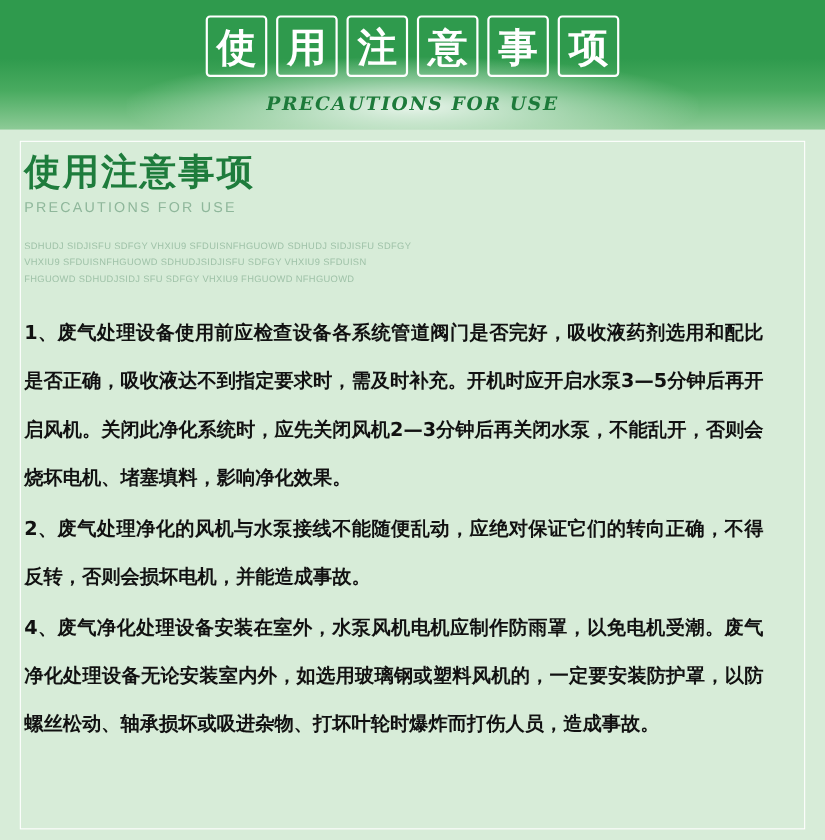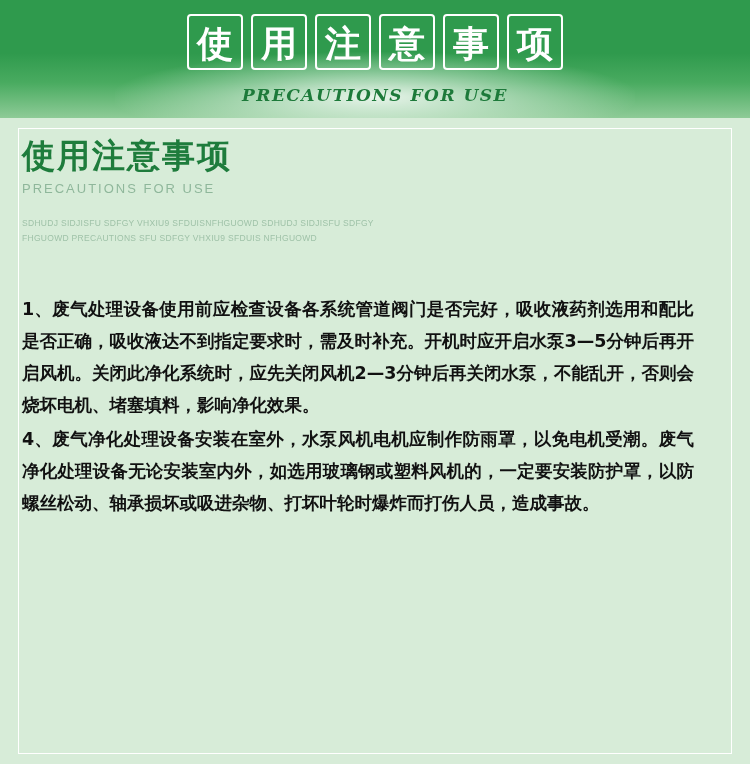--- a/index.html
+++ b/index.html
@@ -128,23 +128,22 @@
 
   .body-text {
     position: absolute;
     left: 22px;
     top: 163px;
     width: 672px;
     color: #111111;
     font-family: "DejaVu Sans", "Liberation Sans", sans-serif;
     font-size: 17.5px;
     font-weight: bold;
-    line-height: 32px;
+    line-height: 44px;
     text-align: justify;
-    margin-top: 12px;
   }
   .para {
     margin: 0 0 2px 0;
   }
 </style>
 </head>
 <body>
 
 <div class="page">
 
@@ -162,23 +161,25 @@
   </div>
 
   <div class="content">
     <div class="content-inner"></div>
 
     <div class="head-block">
       <div class="head-title">使用注意事项</div>
       <div class="head-sub">PRECAUTIONS FOR USE</div>
       <div class="head-lorem">
         <div>SDHUDJ SIDJISFU SDFGY VHXIU9 SFDUISNFHGUOWD  SDHUDJ SIDJISFU SDFGY</div>
-        <div>FHGUOWD PRECAUTIONS SFU SDFGY VHXIU9 SFDUIS NFHGUOWD</div>
+        <div>VHXIU9 SFDUISNFHGUOWD SDHUDJSIDJISFU SDFGY VHXIU9 SFDUISN</div>
+        <div>FHGUOWD SDHUDJSIDJ SFU SDFGY VHXIU9 FHGUOWD NFHGUOWD</div>
       </div>
     </div>
 
     <div class="body-text">
       <p class="para">1、废气处理设备使用前应检查设备各系统管道阀门是否完好，吸收液药剂选用和配比是否正确，吸收液达不到指定要求时，需及时补充。开机时应开启水泵3—5分钟后再开启风机。关闭此净化系统时，应先关闭风机2—3分钟后再关闭水泵，不能乱开，否则会烧坏电机、堵塞填料，影响净化效果。</p>
+      <p class="para">2、废气处理净化的风机与水泵接线不能随便乱动，应绝对保证它们的转向正确，不得反转，否则会损坏电机，并能造成事故。</p>
       <p class="para">4、废气净化处理设备安装在室外，水泵风机电机应制作防雨罩，以免电机受潮。废气净化处理设备无论安装室内外，如选用玻璃钢或塑料风机的，一定要安装防护罩，以防螺丝松动、轴承损坏或吸进杂物、打坏叶轮时爆炸而打伤人员，造成事故。</p>
     </div>
   </div>
 
 </div>
 
 </body></html>

